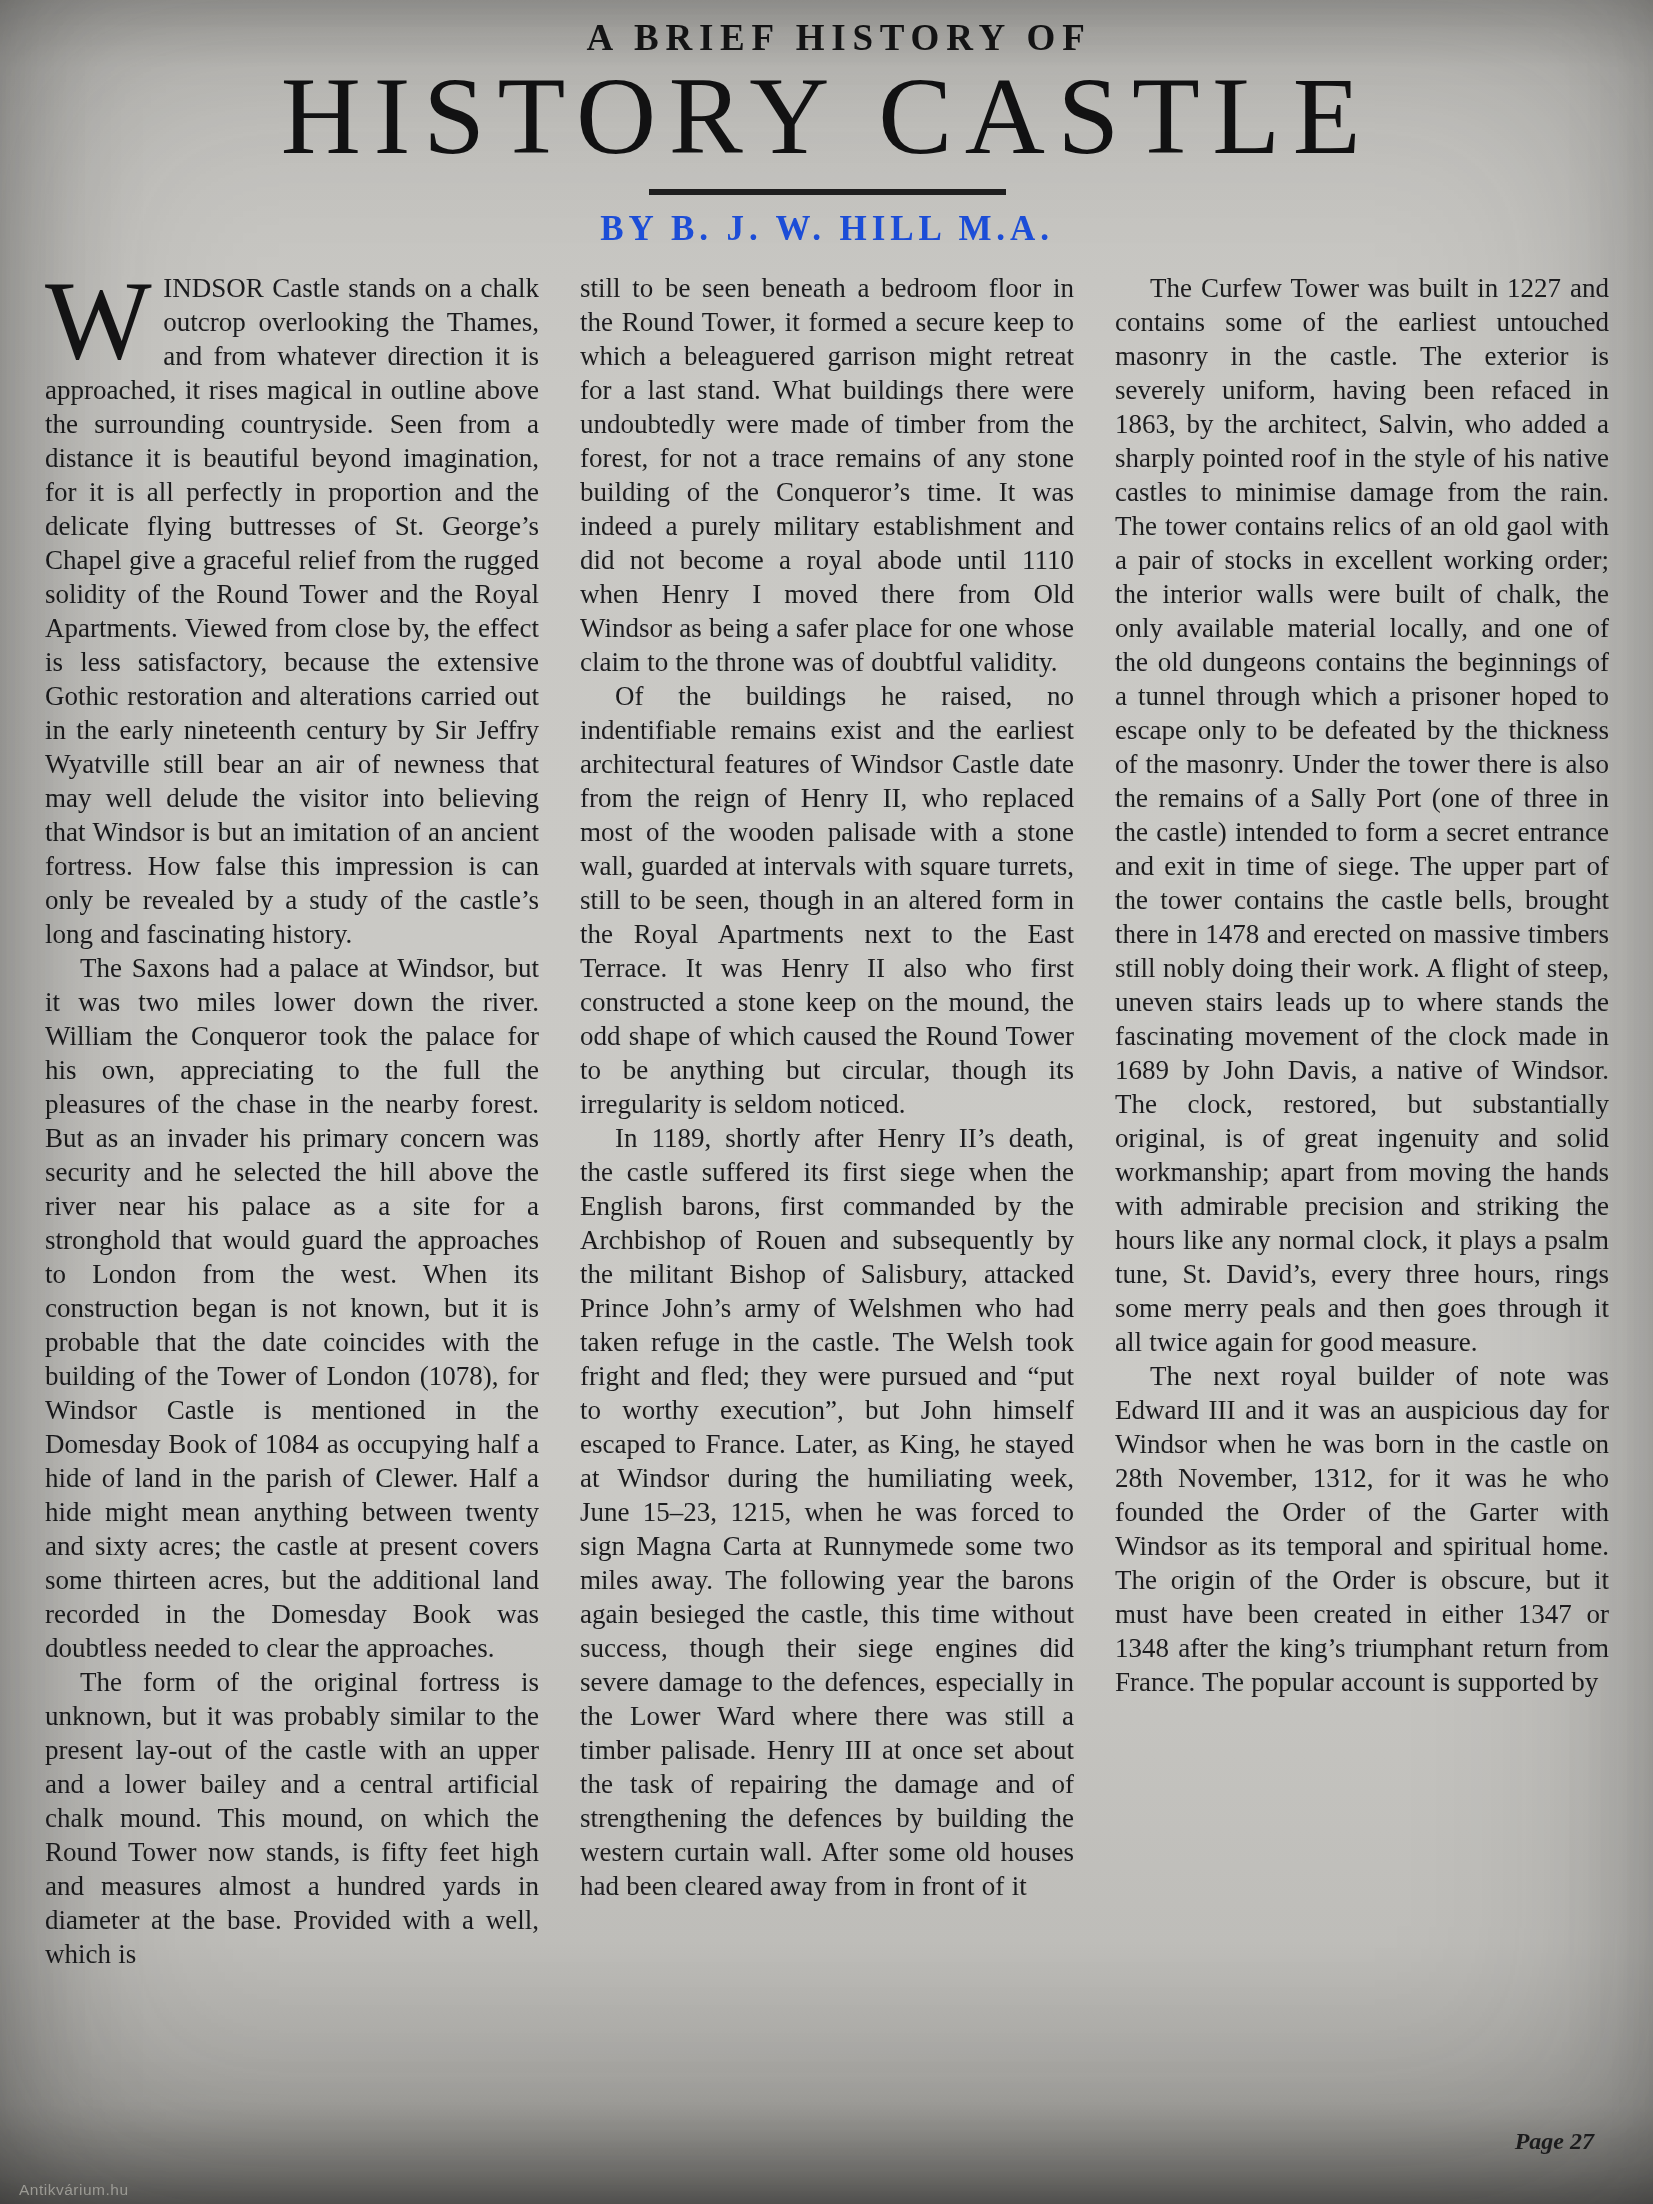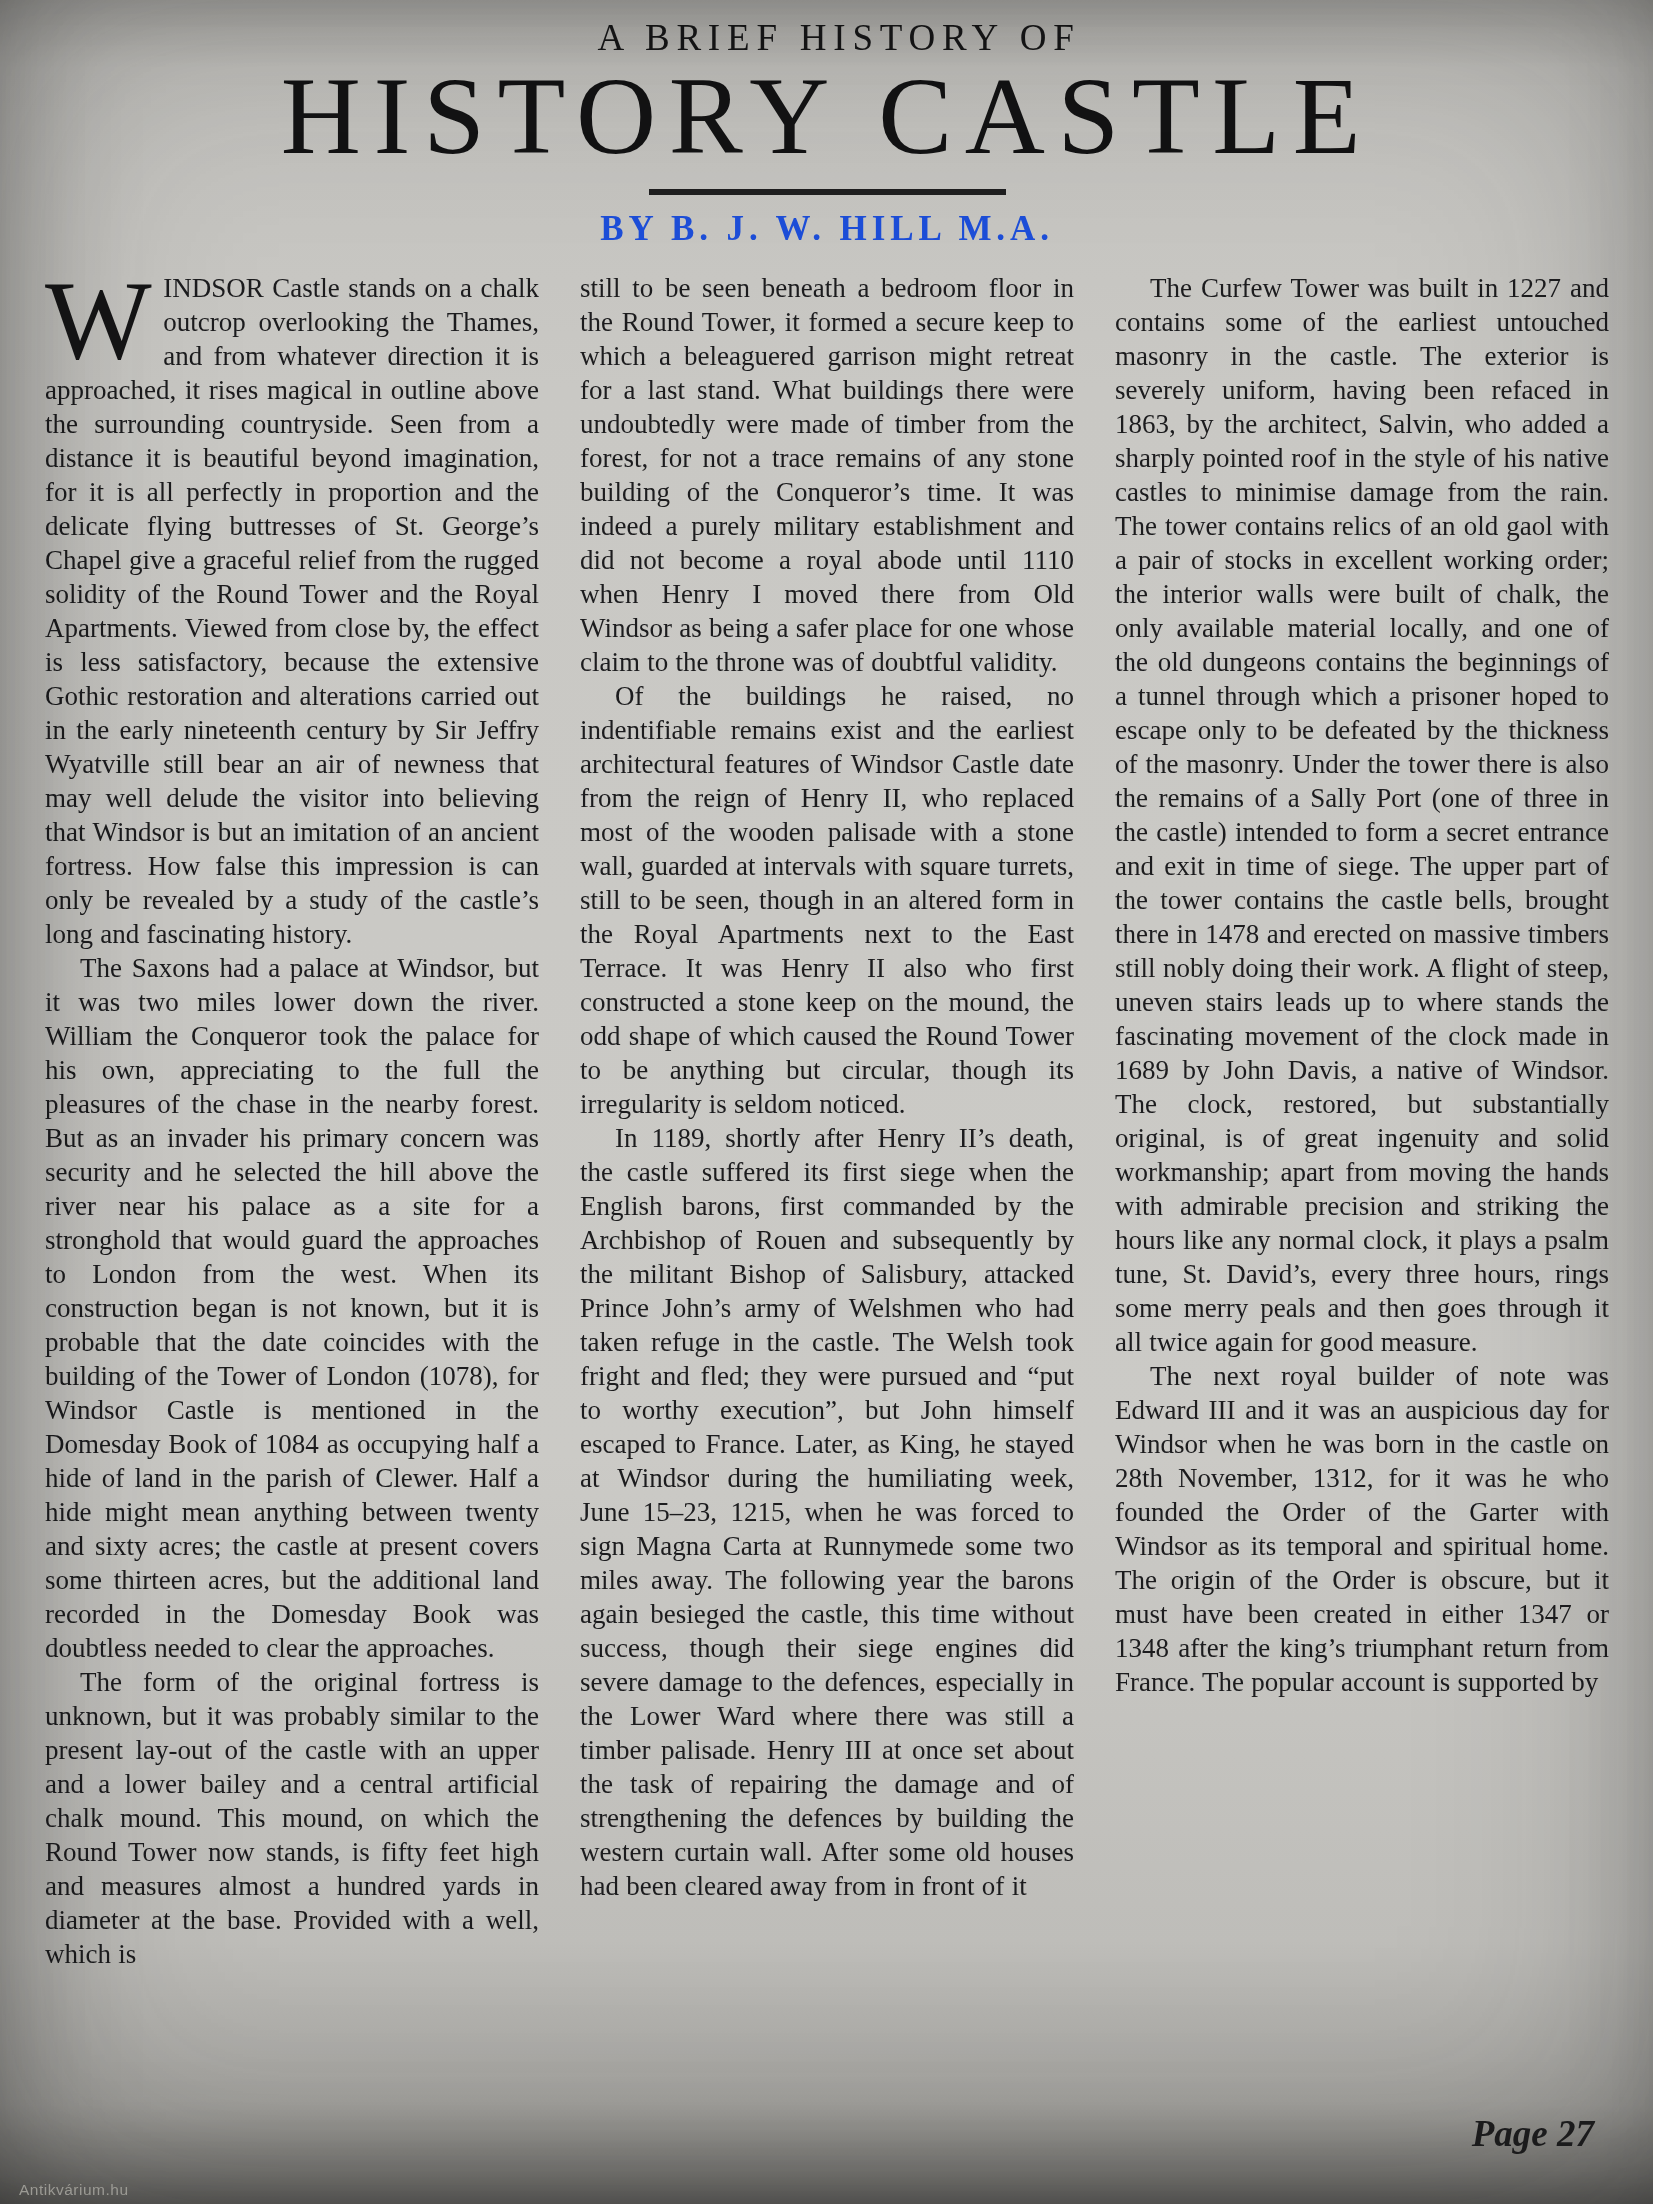--- a/index.html
+++ b/index.html
@@ -35,21 +35,21 @@
       inset 58px 0 155px -78px rgba(0,0,0,0.28),
       inset -39px 0 136px -87px rgba(0,0,0,0.18),
       inset 0 -58px 136px -58px rgba(0,0,0,0.25);
     z-index: 5;
   }
 
   .masthead { text-align: center; padding-top: 19.4px; }
 
   .supertitle {
     font-size: 37px;
-    font-weight: 400;
+    font-weight: 700;
     letter-spacing: 6.8px;
     line-height: 1.0;
     color: #161617;
     padding-left: 24px;
   }
 
   .title {
     font-size: 111px;
     font-weight: 400;
     letter-spacing: 12.6px;
@@ -100,21 +100,21 @@
     padding: 5.8px 11.6px 0 0;
     color: #151516;
   }
 
   .page-number {
     position: absolute;
     right: 60px;
     bottom: 50px;
     font-style: italic;
     font-weight: 700;
-    font-size: 37px;
+    font-size: 24px;
     color: #1b1b1c;
     z-index: 6;
   }
 
   .watermark {
     position: absolute;
     left: 19px;
     bottom: 5.8px;
     font-family: "Liberation Sans", sans-serif;
     font-size: 15.5px;

